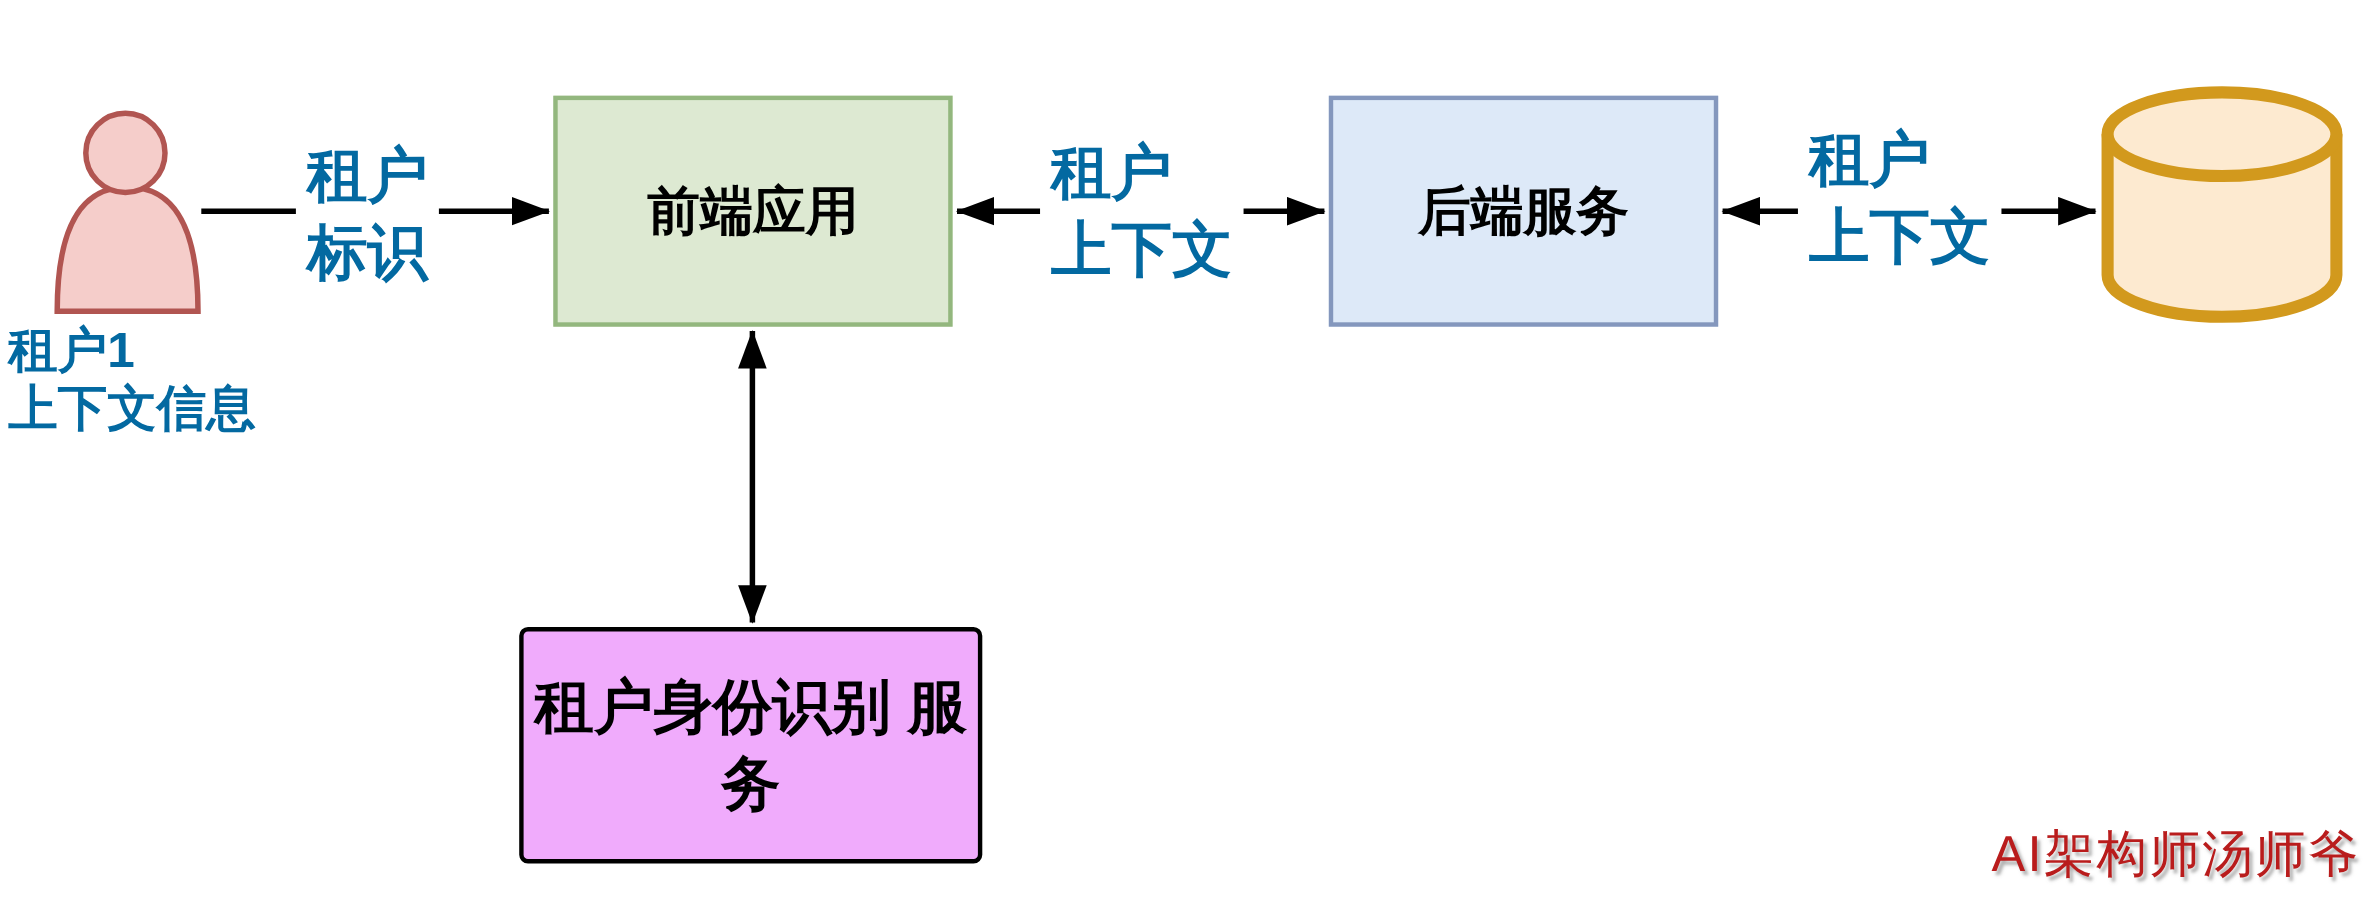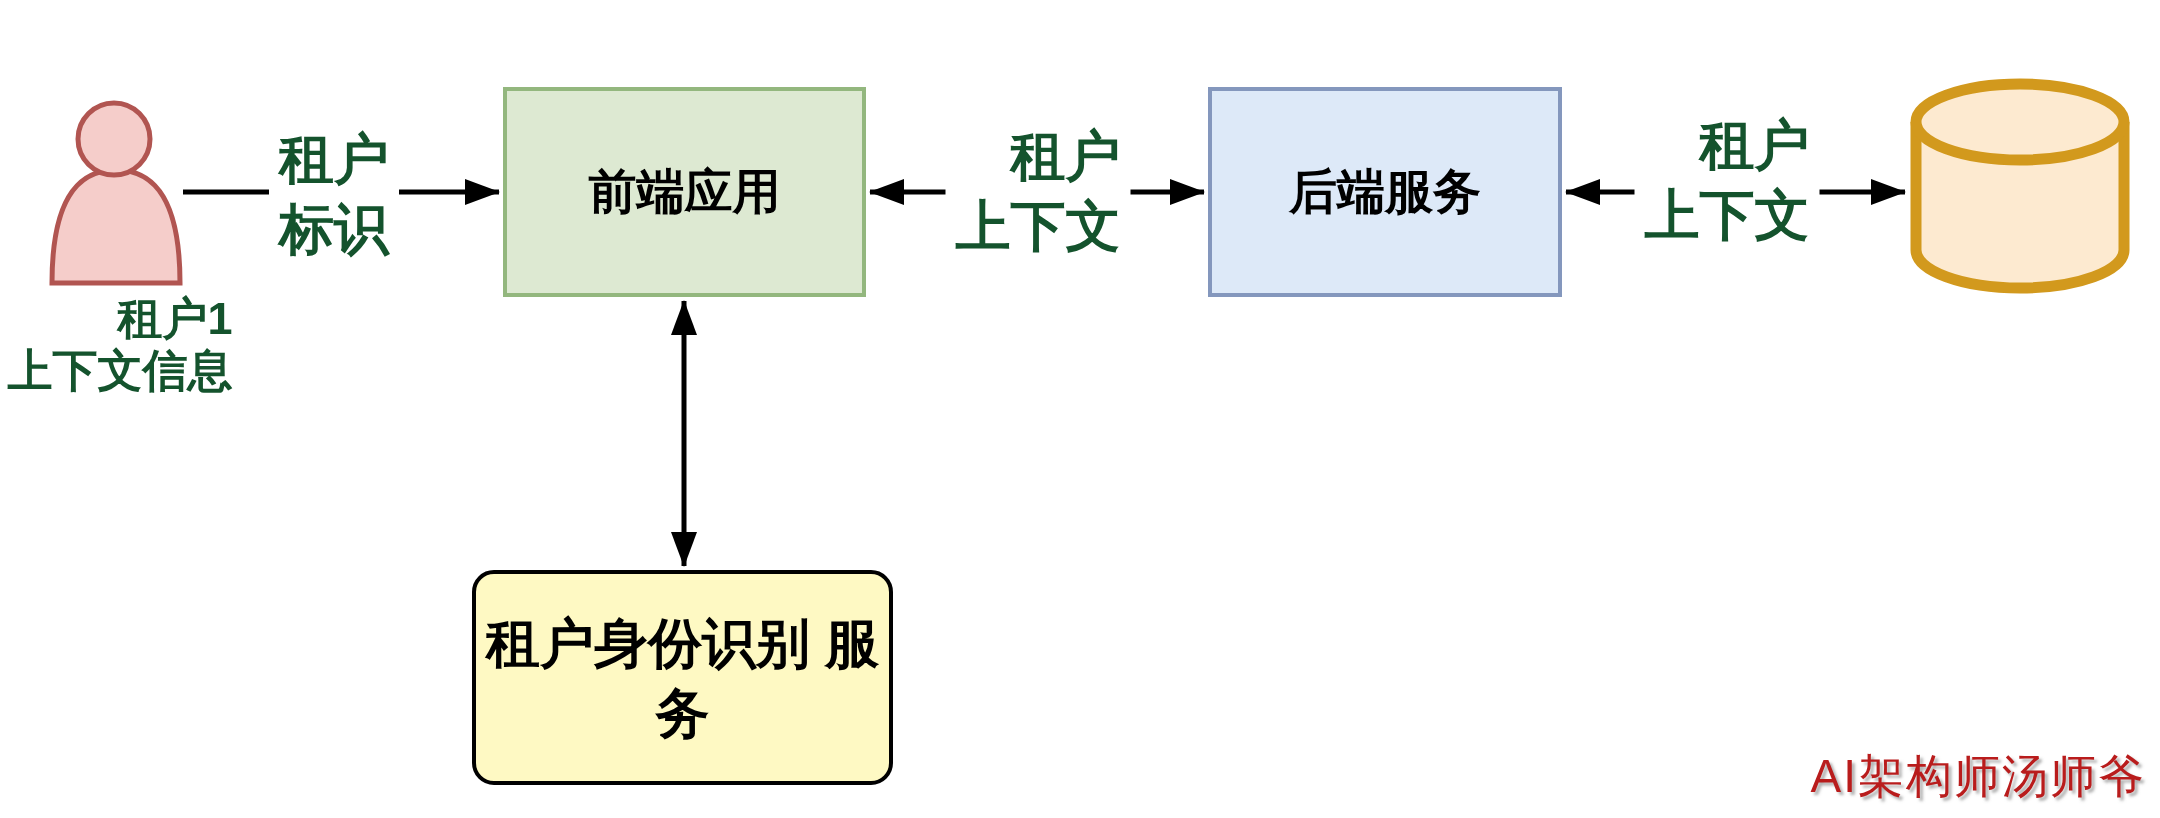--- a/index.html
+++ b/index.html
@@ -45,33 +45,33 @@
     font-size: 48px; font-weight: 600;
   }
   .node-backend {
     left: 1208px; top: 87px; width: 354px; height: 210px;
     background: var(--backend-fill);
     border: 4px solid var(--backend-stroke);
     font-size: 48px; font-weight: 600; text-align: center;
   }
   .node-identity {
     left: 472px; top: 570px; width: 421px; height: 215px;
-    background: #fef9c3;
+    background: #f0abfc;
     border: 4px solid #000000;
-    border-radius: 22px;
+    border-radius: 8px;
     font-size: 54px; font-weight: 600;
     line-height: 70px;
   }
 
   
   .lbl {
     position: absolute;
     transform: translate(-50%, -50%);
-    text-align: right;
-    color: #14532d;
+    text-align: left;
+    color: #0369a1;
     z-index: 3;
     white-space: nowrap;
   }
   .edge-lbl {
     background: #ffffff;
     padding: 2px 10px;
     font-size: 55px;
     font-weight: 600;
     line-height: 70px;
   }

